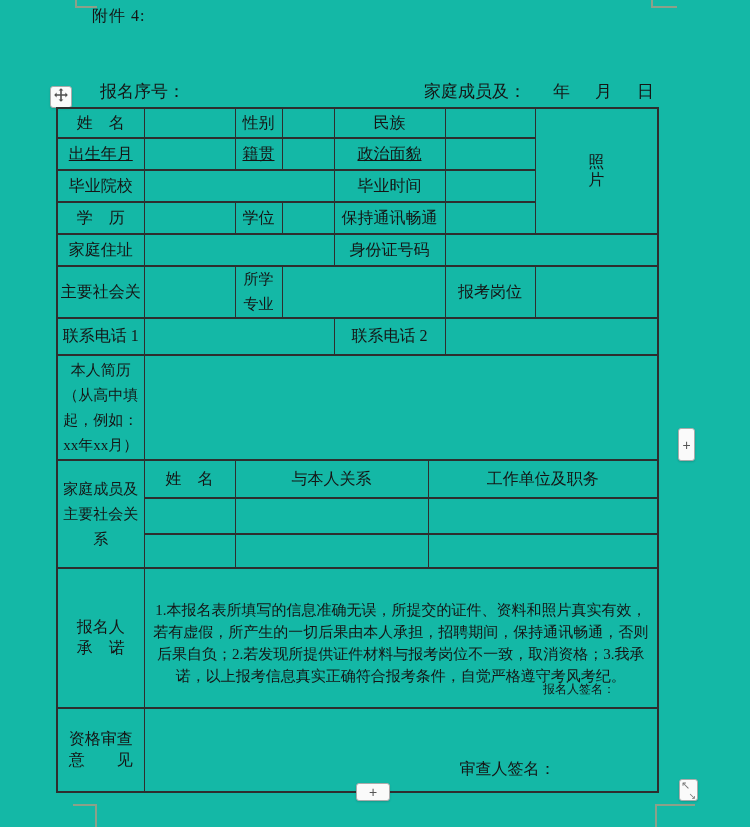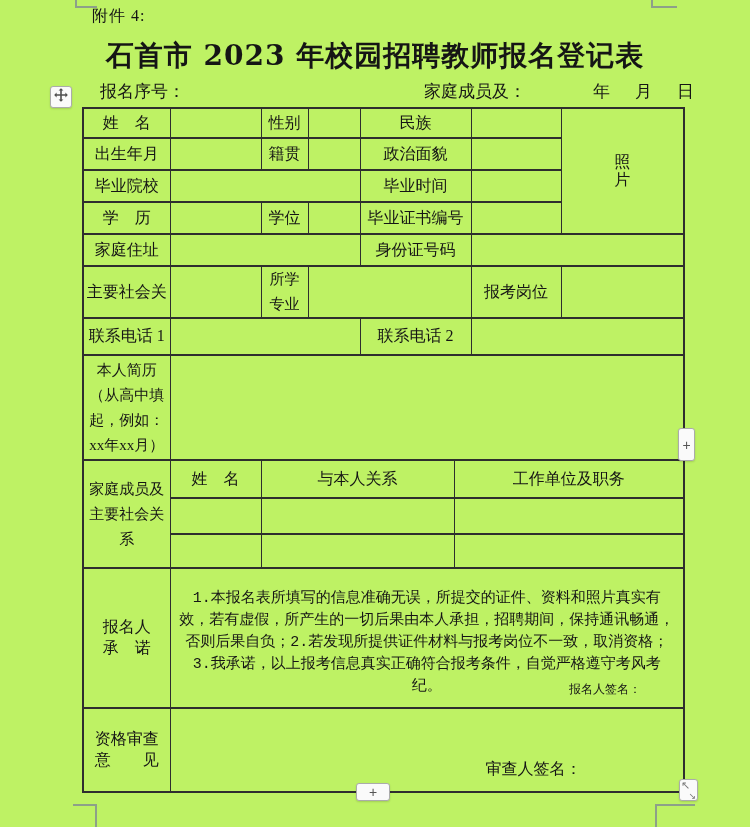--- a/index.html
+++ b/index.html
@@ -1,59 +1,59 @@
 <!DOCTYPE html>
 <html><head>
 <meta charset="utf-8">
 <style>
   html,body { margin:0; padding:0; }
   #page {
     position:relative; width:750px; height:827px;
-    background:#bef264; overflow:hidden;
+    background:#14b8a6; overflow:hidden;
     font-family:"Liberation Serif", serif; color:#151515;
   }
   
   .hdr-attachment { position:absolute; left:92px; top:6px; font-size:16px; letter-spacing:1px; }
   .hdr-title {
     position:absolute; left:0; top:37px; width:750px; text-align:center;
     font-size:28px; font-weight:bold; letter-spacing:1px;
     font-family:"DejaVu Serif", serif;
   }
   .hdr-regno  { position:absolute; left:100px;  top:80px; font-size:17px; }
   .hdr-datelabel { position:absolute; left:424px; top:80px; font-size:17px; }
-  .hdr-datefields { position:absolute; left:553px; top:80px; font-size:17px; letter-spacing:4px;margin-left:40px; }
+  .hdr-datefields { position:absolute; left:553px; top:80px; font-size:17px; letter-spacing:4px; }
   
   #regtable {
-    position:absolute; left:82px; top:107px; width:566px;
+    position:absolute; left:56px; top:107px; width:566px;
     border-collapse:collapse; table-layout:fixed;
     border:2px solid #2e2e2e;
   }
   #regtable td {
     border:1px solid #2e2e2e; border-top-width:2px; border-bottom-width:2px;
     text-align:center; vertical-align:middle; padding:0;
     font-size:16px; overflow:hidden;
   }
   #regtable tr:nth-child(1)  { height:30px; }
-  #regtable tr:nth-child(2)  { height:32px; }
+  #regtable tr:nth-child(2)  { height:32px;text-decoration:underline; }
   #regtable tr:nth-child(3)  { height:32px; }
   #regtable tr:nth-child(4)  { height:32px; }
   #regtable tr:nth-child(5)  { height:32px; }
   #regtable tr:nth-child(6)  { height:42px; }
   #regtable tr:nth-child(7)  { height:37px;margin-top:21px; }
   #regtable tr:nth-child(8)  { height:105px; }
   #regtable tr:nth-child(9)  { height:38px; }
   #regtable tr:nth-child(10) { height:36px; }
   #regtable tr:nth-child(11) { height:34px; }
   #regtable tr:nth-child(12) { height:140px; }
   #regtable tr:nth-child(13) { height:84px; }
   .ml { white-space:pre-line; }
   .small { font-size:15px; line-height:25px; }
   .photo-v { line-height:1.15; letter-spacing:0; }
   .commit-cell { position:relative; }
-  .commit-text { padding:9px 8px 0 8px; font-size:15px; line-height:22px; text-align:center;font-family:Liberation Mono, monospace; }
+  .commit-text { padding:9px 8px 0 8px; font-size:15px; line-height:22px; text-align:center; }
   .commit-sign { position:absolute; right:42px; bottom:9px; font-size:12px; }
   .review-cell { position:relative;border-radius:31px; }
   .review-sign { position:absolute; left:315px; top:50px; font-size:16px; }
   
   .widget {
     position:absolute; background:#fafafa; border:1px solid #ababab;
     border-radius:3px; box-shadow:0 1px 2px rgba(0,0,0,.15);
     display:flex; align-items:center; justify-content:center;
     color:#555; font-family:"Liberation Sans", sans-serif; box-sizing:border-box;
   }
@@ -74,21 +74,20 @@
 <body>
 
 <div id="page">
 
   <div class="mark" id="mark-tl"></div>
   <div class="mark" id="mark-tr"></div>
   <div class="mark" id="mark-bl"></div>
   <div class="mark" id="mark-br"></div>
 
   <div class="hdr-attachment">附件 4:</div>
-  <div class="hdr-title">石首市 2023 年校园招聘教师报名登记表</div>
   <div class="hdr-regno">报名序号：</div>
   <div class="hdr-datelabel">家庭成员及：</div>
   <div class="hdr-datefields">年　月　日</div>
 
   <div class="widget" id="move-handle">
     <span>
       <svg width="16" height="16" viewBox="0 0 20 20">
           <path d="M10 1.5 L13 4.5 H11 V9 H15.5 V7 L18.5 10 L15.5 13 V11 H11 V15.5 H13 L10 18.5 L7 15.5 H9 V11 H4.5 V13 L1.5 10 L4.5 7 V9 H9 V4.5 H7 Z" fill="#4f4f4f"></path>
         </svg>
     </span>
@@ -130,21 +129,21 @@
       <td>毕业院校</td>
       <td colspan="3"></td>
       <td colspan="2">毕业时间</td>
       <td></td>
     </tr>
     <tr>
       <td>学　历</td>
       <td></td>
       <td>学位</td>
       <td></td>
-      <td colspan="2">毕业证书编号</td>
+      <td colspan="2">保持通讯畅通</td>
       <td></td>
     </tr>
     <tr>
       <td>家庭住址</td>
       <td colspan="3"></td>
       <td colspan="2">身份证号码</td>
       <td colspan="2"></td>
     </tr>
     <tr>
       <td>主要社会关</td>

